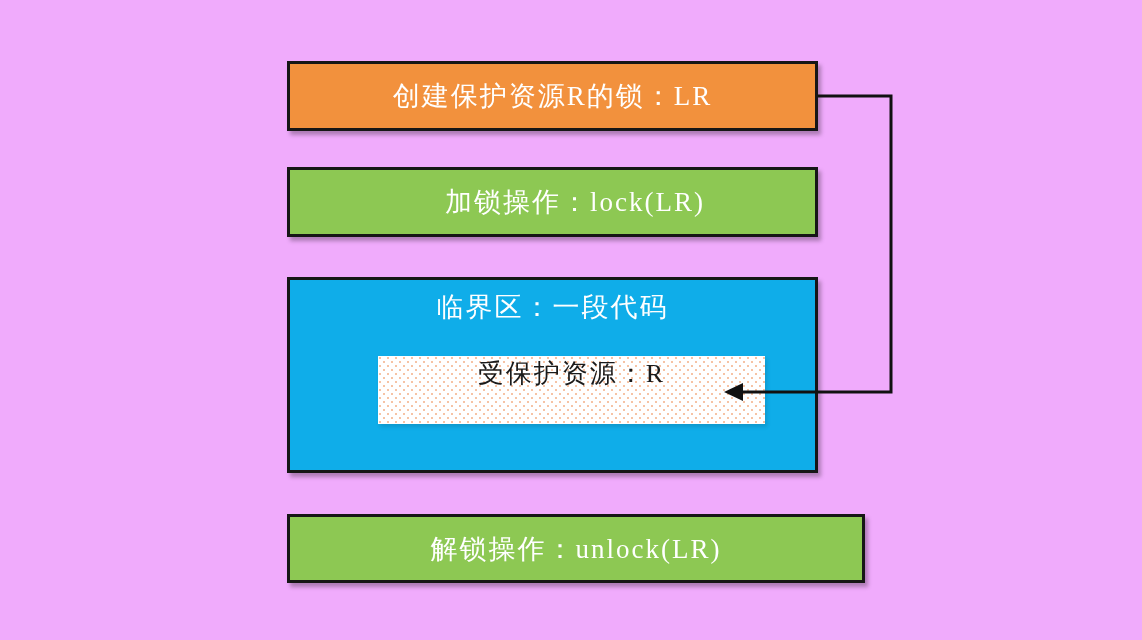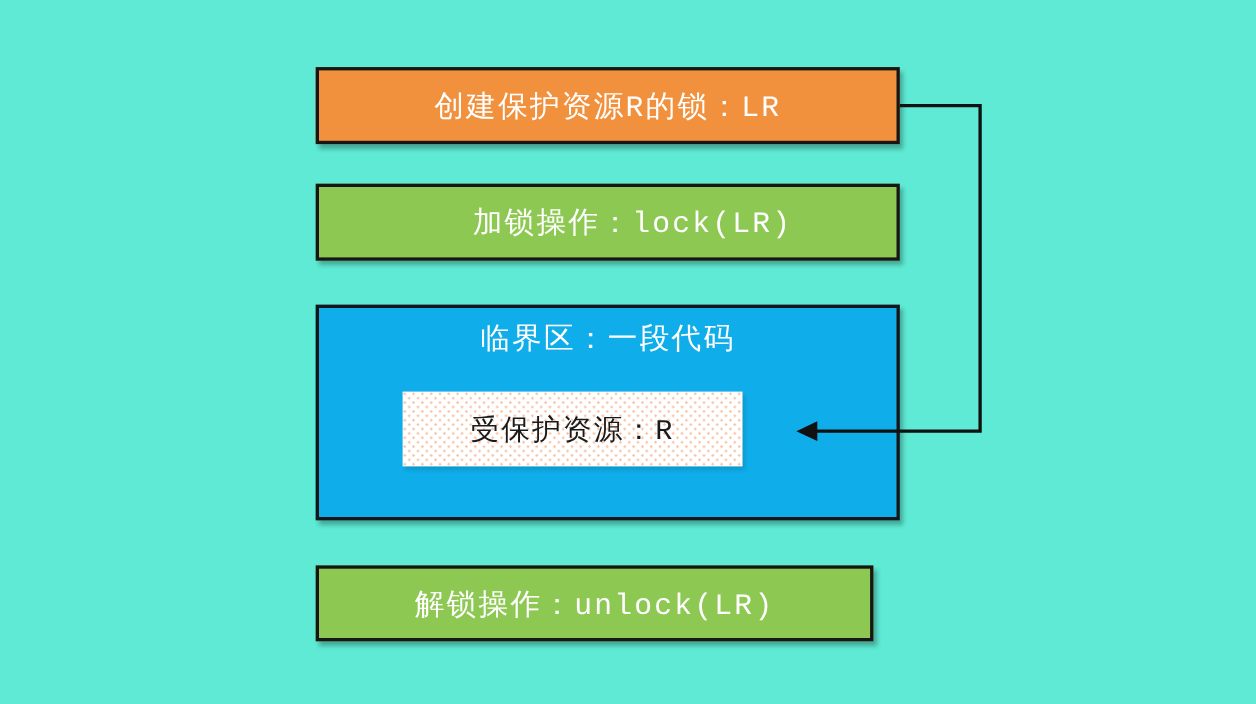--- a/index.html
+++ b/index.html
@@ -4,60 +4,59 @@
 <style>
   html, body {
     margin: 0;
     padding: 0;
     background: #ffffff;
   }
   .canvas {
     position: relative;
     width: 1142px;
     height: 640px;
-    background: #5eead4;
-    font-family: Liberation Mono, monospace;
+    background: #f0abfc;
+    font-family: Liberation Serif, serif;
     overflow: hidden;
   }
   .node {
     position: absolute;
     box-sizing: border-box;
     border: 3px solid #161616;
     box-shadow: 3px 4px 4px rgba(0,0,0,0.28);
     display: flex;
     align-items: center;
     justify-content: center;
     color: #ffffff;
     font-size: 27px;
     letter-spacing: 2px;
     text-align: center;
     user-select: none;
   }
   .node-create-lock   { left: 287px; top: 61px;  width: 531px; height: 70px; }
   .node-lock-op       { left: 287px; top: 167px; width: 531px; height: 70px; padding-left: 45px; }
   .node-critical      { left: 287px; top: 277px; width: 531px; height: 196px;
                         align-items: flex-start; padding-top: 9px; }
-  .node-unlock-op     { left: 287px; top: 514px; width: 507px; height: 69px; }
+  .node-unlock-op     { left: 287px; top: 514px; width: 578px; height: 69px; }
 
   .node-protected {
     position: absolute;
     box-sizing: border-box;
-    left: 76px;
+    left: 88px;
     top: 76px;
-    width: 309px;
+    width: 387px;
     height: 68px;
     background-color: #ffffff;
     background-image:
       radial-gradient(#f6c3a5 1px, rgba(0,0,0,0) 1.3px),
       radial-gradient(#f6c3a5 1px, rgba(0,0,0,0) 1.3px);
     background-size: 8px 8px;
     background-position: 2px 2px, 6px 6px;
     box-shadow: 2px 3px 4px rgba(0,0,0,0.12);
     display: flex;
-    align-items: center;
     justify-content: center;
     color: #1a1a1a;
     font-size: 26px;
     letter-spacing: 2px;
   }
   .edge-overlay {
     position: absolute;
     left: 0;
     top: 0;
     width: 1142px;

